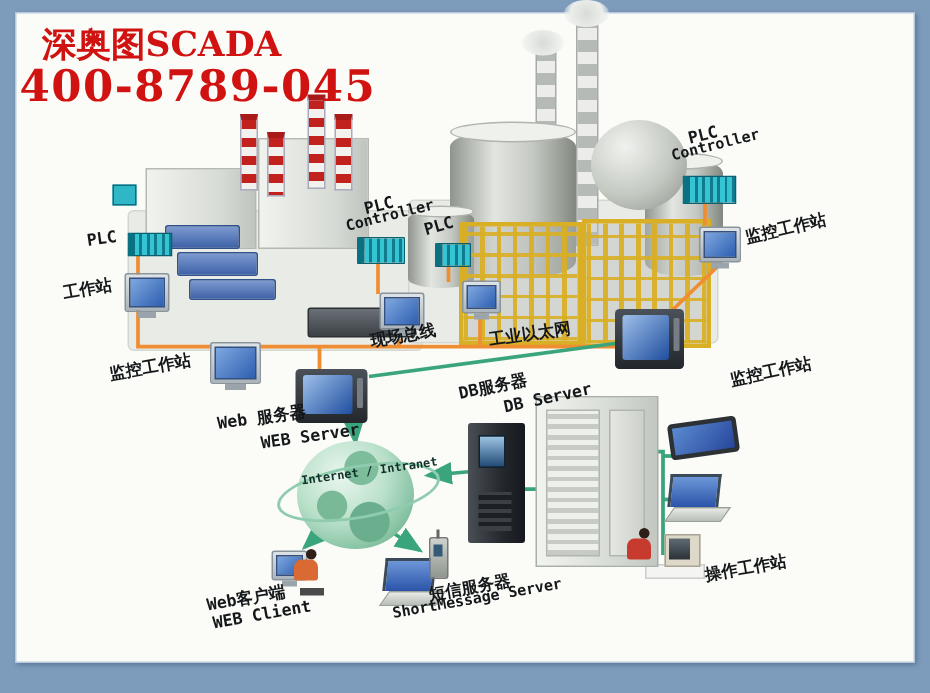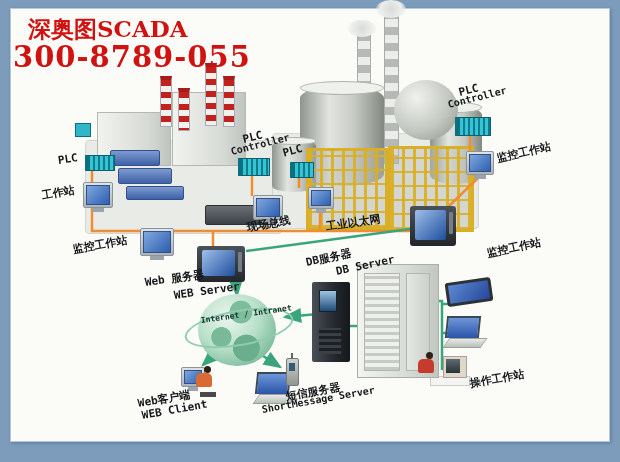--- a/index.html
+++ b/index.html
@@ -69,21 +69,21 @@
   .chair{position:absolute;z-index:3;background:#4a4a4a}
   .wallmon{position:absolute;z-index:2;background:#2fb7c8;border:1px solid #0d6f7e}
 </style>
 </head>
 <body>
 
 <div id="stage">
   <div id="page"></div>
 
   <div class="hdr" id="brand">深奥图SCADA</div>
-  <div class="hdr" id="phone">300-8789-055</div>
+  <div class="hdr" id="phone">400-8789-045</div>
 
   <div class="platform" style="left:85px;top:140px;width:195px;height:92px"></div>
   <div class="platform" style="left:272px;top:133px;width:205px;height:94px"></div>
   <div class="bldg" style="left:97px;top:112px;width:72px;height:52px"></div>
   <div class="bldg" style="left:172px;top:92px;width:72px;height:72px"></div>
   <div class="chim-r" style="left:160px;top:76px;height:46px"></div>
   <div class="chim-r" style="left:178px;top:88px;height:38px"></div>
   <div class="chim-r" style="left:205px;top:63px;height:58px"></div>
   <div class="chim-r" style="left:223px;top:76px;height:46px"></div>
   <div class="wallmon" style="left:75px;top:123px;width:14px;height:12px"></div>

